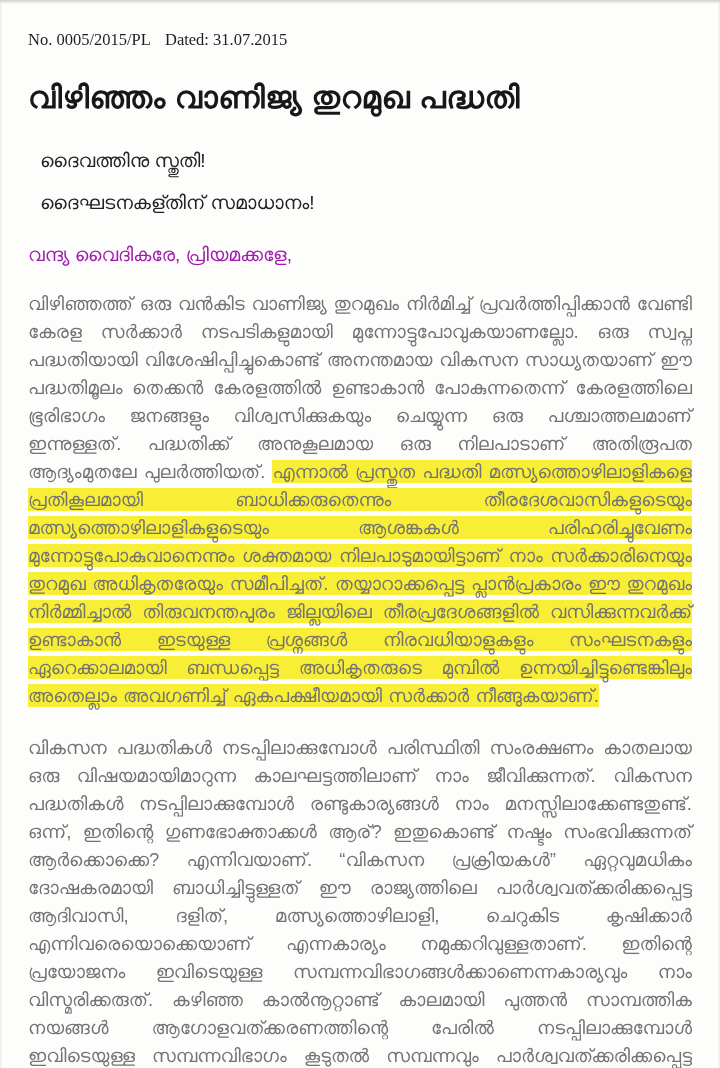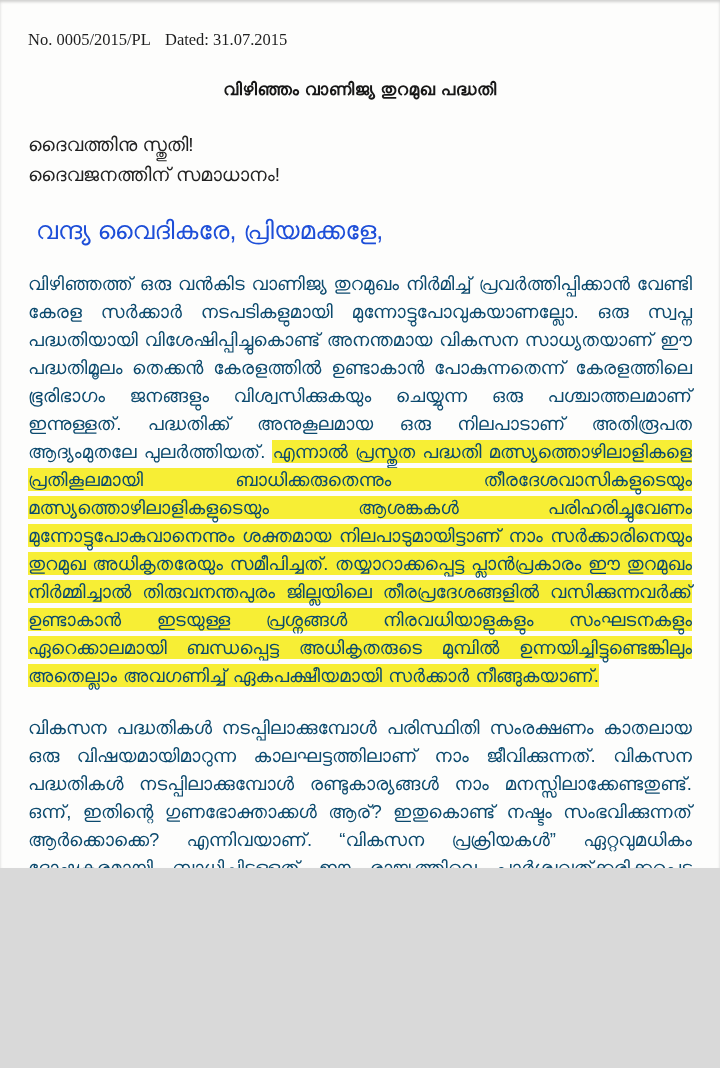--- a/index.html
+++ b/index.html
@@ -4,66 +4,65 @@
 <style>
   html, body {
     margin: 0;
     padding: 0;
     background: #d9d9d9;
     font-family: "Liberation Sans", sans-serif;
   }
   .page {
     position: relative;
     width: 720px;
-    height: 868px;
+    height: 1068px;
     margin: 0 auto;
     background: #fdfdfc;
     box-sizing: border-box;
     padding: 22px 28px 20px 28px;
     overflow: hidden;
     color: #222222;
     box-shadow: inset 0 2px 3px rgba(0,0,0,0.18);
   }
   .doc-header {
     display: flex;
     justify-content: space-between;
     align-items: baseline;
     font-family: "Liberation Serif", serif;
     font-size: 16.5px;
     color: #1e1e1e;
     margin-top: 8px;
   }
   .doc-header .left-group span { margin-right: 10px; }
   .doc-title {
-    text-align: center;
-    font-size: 17px;
+    font-size: 31px;
     font-weight: bold;
     color: #171717;
     margin: 30px 0 0 0;
     letter-spacing: 0.5px;
   }
   .salutation {
     margin-top: 30px;
     font-size: 19px;
     line-height: 30px;
     color: #222222;
   }
-  .salutation p { margin: 0; }
+  .salutation p { margin: 12px; }
   .greeting {
-    margin: 26px 0 0 8px;
-    font-size: 25px;
-    color: #1d4ed8;
+    margin: 26px 0 0 0;
+    font-size: 19px;
+    color: #a21caf;
   }
   .body-text { margin-top: 4px; }
   .para {
     margin: 24px 0 0 0;
     font-size: 18.5px;
     line-height: 28px;
     text-align: justify;
-    color: #0c4a6e;
+    color: #737373;
     word-spacing: 1px;
   }
   .highlight {
     background: #f7ee35;
     padding: 1px 0;
     box-decoration-break: clone;
     -webkit-box-decoration-break: clone;
   }
 </style>
 </head>
@@ -75,21 +74,21 @@
     <div class="left-group">
       <span>No. 0005/2015/PL</span>
       <span>Dated: 31.07.2015</span>
     </div>
   </header>
 
   <h1 class="doc-title">വിഴിഞ്ഞം വാണിജ്യ തുറമുഖ പദ്ധതി</h1>
 
   <div class="salutation">
     <p>ദൈവത്തിനു സ്തുതി!</p>
-    <p>ദൈവജനത്തിന് സമാധാനം!</p>
+    <p>ദൈഘടനകള്തിന് സമാധാനം!</p>
   </div>
 
   <p class="greeting">വന്ദ്യ വൈദികരേ, പ്രിയമക്കളേ,</p>
 
   <main class="body-text">
       <p class="para"><span>വിഴിഞ്ഞത്ത് ഒരു വൻകിട വാണിജ്യ തുറമുഖം നിർമിച്ച് പ്രവർത്തിപ്പിക്കാൻ വേണ്ടി കേരള സർക്കാർ നടപടികളുമായി മുന്നോട്ടുപോവുകയാണല്ലോ. ഒരു സ്വപ്ന പദ്ധതിയായി വിശേഷിപ്പിച്ചുകൊണ്ട് അനന്തമായ വികസന സാധ്യതയാണ് ഈ പദ്ധതിമൂലം തെക്കൻ കേരളത്തിൽ ഉണ്ടാകാൻ പോകുന്നതെന്ന് കേരളത്തിലെ ഭൂരിഭാഗം ജനങ്ങളും വിശ്വസിക്കുകയും ചെയ്യുന്ന ഒരു പശ്ചാത്തലമാണ് ഇന്നുള്ളത്. പദ്ധതിക്ക് അനുകൂലമായ ഒരു നിലപാടാണ് അതിരൂപത ആദ്യംമുതലേ പുലർത്തിയത്. </span><span class="highlight">എന്നാൽ പ്രസ്തുത പദ്ധതി മത്സ്യത്തൊഴിലാളികളെ പ്രതികൂലമായി ബാധിക്കരുതെന്നും തീരദേശവാസികളുടെയും മത്സ്യത്തൊഴിലാളികളുടെയും ആശങ്കകൾ പരിഹരിച്ചുവേണം മുന്നോട്ടുപോകുവാനെന്നും ശക്തമായ നിലപാടുമായിട്ടാണ് നാം സർക്കാരിനെയും തുറമുഖ അധികൃതരേയും സമീപിച്ചത്. തയ്യാറാക്കപ്പെട്ട പ്ലാൻപ്രകാരം ഈ തുറമുഖം നിർമ്മിച്ചാൽ തിരുവനന്തപുരം ജില്ലയിലെ തീരപ്രദേശങ്ങളിൽ വസിക്കുന്നവർക്ക് ഉണ്ടാകാൻ ഇടയുള്ള പ്രശ്നങ്ങൾ നിരവധിയാളുകളും സംഘടനകളും ഏറെക്കാലമായി ബന്ധപ്പെട്ട അധികൃതരുടെ മുമ്പിൽ ഉന്നയിച്ചിട്ടുണ്ടെങ്കിലും അതെല്ലാം അവഗണിച്ച് ഏകപക്ഷീയമായി സർക്കാർ നീങ്ങുകയാണ്.</span></p>
       <p class="para"><span>വികസന പദ്ധതികൾ നടപ്പിലാക്കുമ്പോൾ പരിസ്ഥിതി സംരക്ഷണം കാതലായ ഒരു വിഷയമായിമാറുന്ന കാലഘട്ടത്തിലാണ് നാം ജീവിക്കുന്നത്. വികസന പദ്ധതികൾ നടപ്പിലാക്കുമ്പോൾ രണ്ടുകാര്യങ്ങൾ നാം മനസ്സിലാക്കേണ്ടതുണ്ട്. ഒന്ന്, ഇതിന്റെ ഗുണഭോക്താക്കൾ ആര്? ഇതുകൊണ്ട് നഷ്ടം സംഭവിക്കുന്നത് ആർക്കൊക്കെ? എന്നിവയാണ്. “വികസന പ്രക്രിയകൾ” ഏറ്റവുമധികം ദോഷകരമായി ബാധിച്ചിട്ടുള്ളത് ഈ രാജ്യത്തിലെ പാർശ്വവത്ക്കരിക്കപ്പെട്ട ആദിവാസി, ദളിത്, മത്സ്യത്തൊഴിലാളി, ചെറുകിട കൃഷിക്കാർ എന്നിവരെയൊക്കെയാണ് എന്നകാര്യം നമുക്കറിവുള്ളതാണ്. ഇതിന്റെ പ്രയോജനം ഇവിടെയുള്ള സമ്പന്നവിഭാഗങ്ങൾക്കാണെന്നകാര്യവും നാം വിസ്മരിക്കരുത്. കഴിഞ്ഞ കാൽനൂറ്റാണ്ട് കാലമായി പുത്തൻ സാമ്പത്തിക നയങ്ങൾ ആഗോളവത്ക്കരണത്തിന്റെ പേരിൽ നടപ്പിലാക്കുമ്പോൾ ഇവിടെയുള്ള സമ്പന്നവിഭാഗം കൂടുതൽ സമ്പന്നവും പാർശ്വവത്ക്കരിക്കപ്പെട്ട വിഭാഗങ്ങൾ കൂടുതൽ ദരിദ്രരുമായി മാറുന്നുവെന്ന ചരിത്ര യാഥാർഥ്യത്തിന്റെ മുന്നിലാണ് നാം. പാരിസ്ഥിതിക പ്രശ്നങ്ങൾ ഏറ്റവും കൂടുതൽ പ്രതികൂലമായി ബാധിക്കുന്നത് ഈ വിഭാഗങ്ങളെയാണെന്ന കാര്യവും ഇതോട് ചേർത്ത് നാം മനസ്സിലാക്കേണ്ടിയിരിക്കുന്നു.</span></p>
     </main>
 
 </div>

